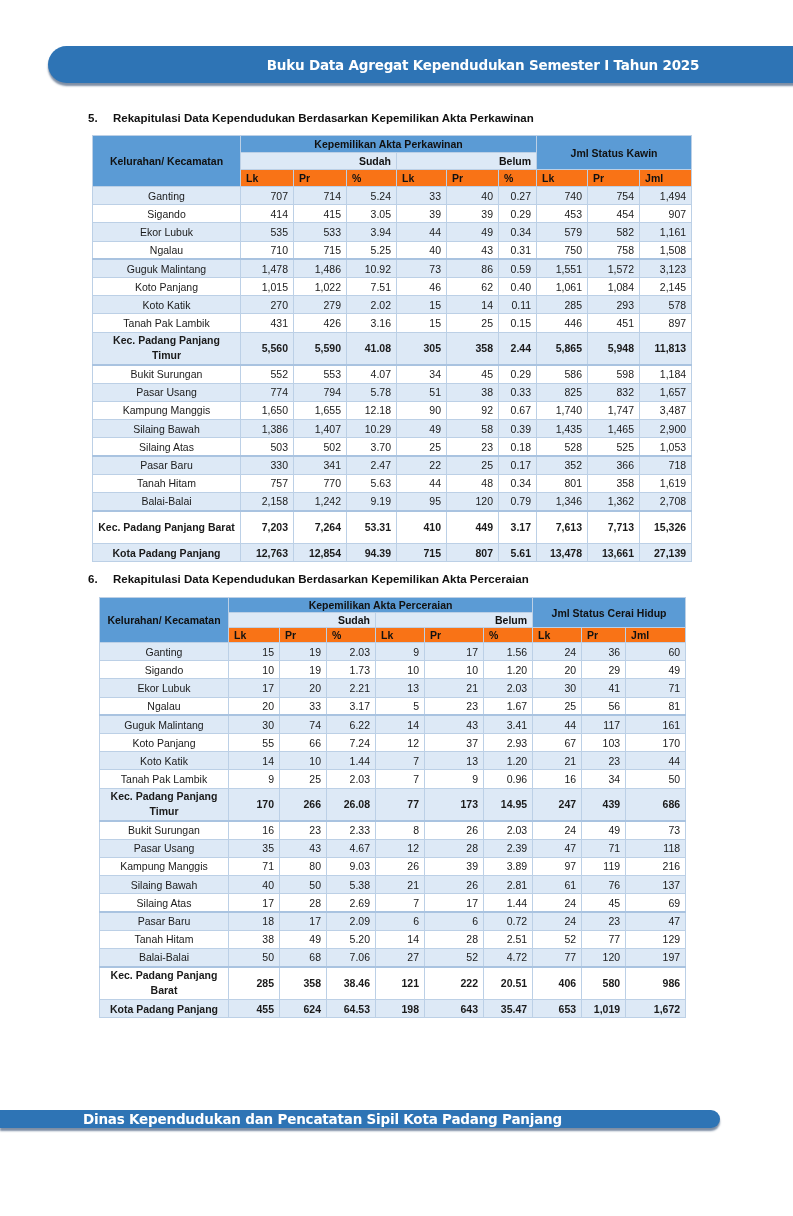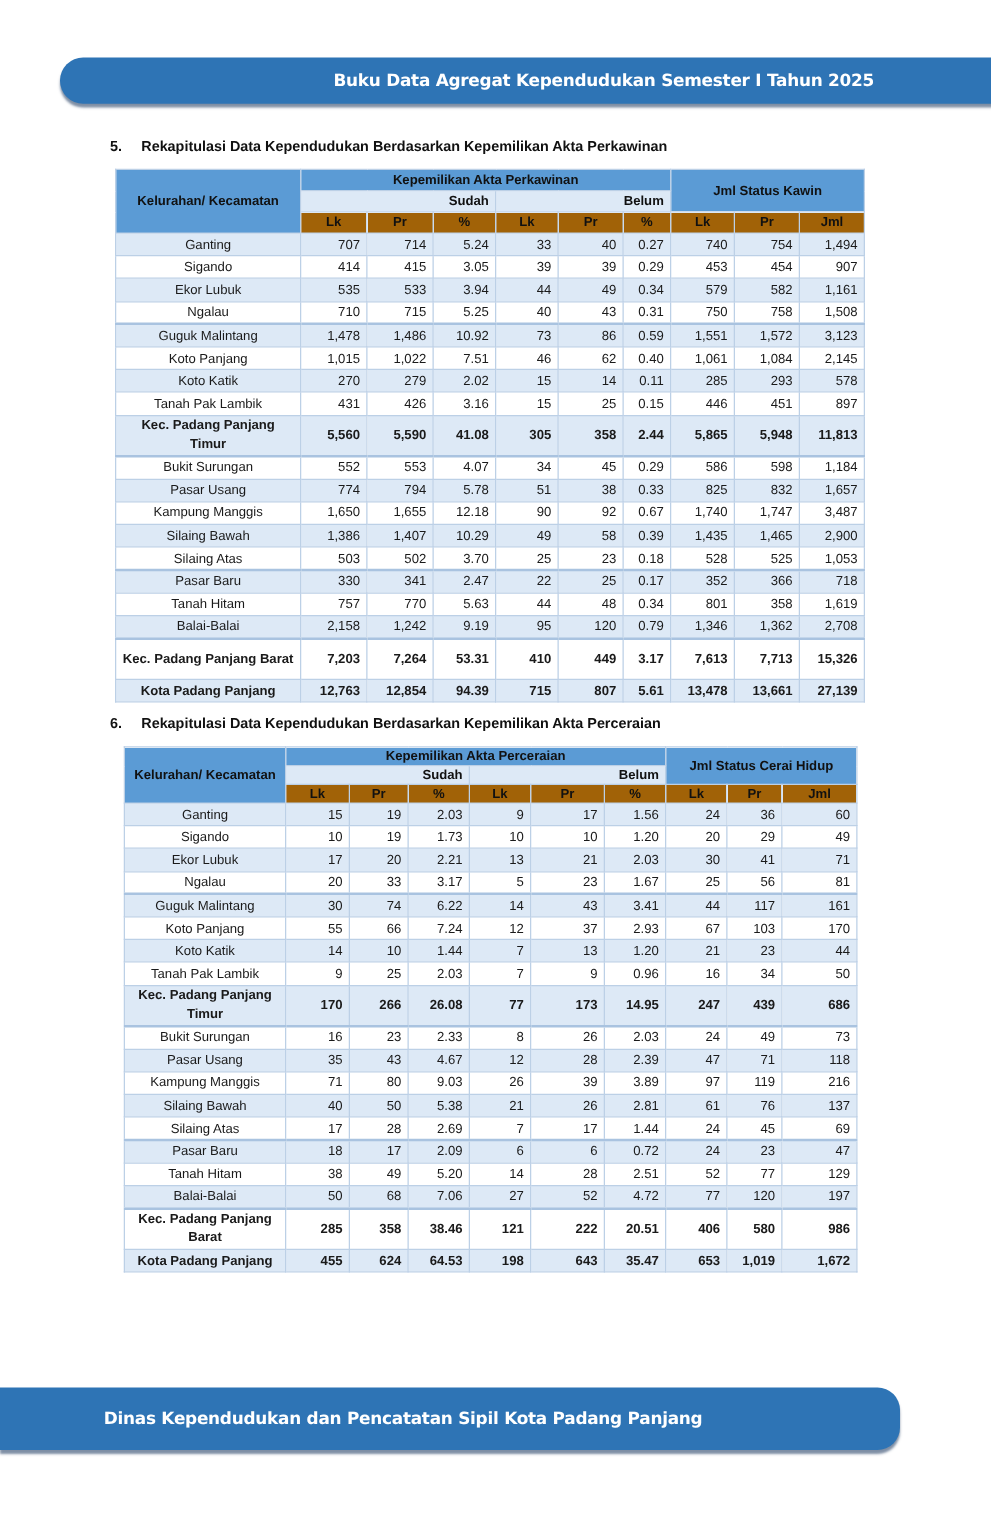--- a/index.html
+++ b/index.html
@@ -10,21 +10,21 @@
     position: absolute; left: 48px; top: 46px; width: 760px; height: 37px;
     background: #2e74b5; border-radius: 19px 0 0 19px;
     box-shadow: 0 3px 2px rgba(20,50,90,0.55);
     display: flex; align-items: center; justify-content: center;
   }
   .banner-top span {
     color: #ffffff; font-family: "DejaVu Sans", sans-serif; font-weight: bold;
     font-size: 13.5px; letter-spacing: -0.2px; margin-left: 110px;
   }
   .banner-bottom {
-    position: absolute; left: 0; top: 1110px; width: 720px; height: 50px;
+    position: absolute; left: 0; top: 1110px; width: 720px; height: 18px;
     background: #2e74b5; border-radius: 0 18px 18px 0;
     box-shadow: 0 3px 2px rgba(20,50,90,0.55);
     display: flex; align-items: center;
   }
   .banner-bottom span {
     color: #ffffff; font-family: "DejaVu Sans", sans-serif; font-weight: bold;
     font-size: 13.5px; letter-spacing: -0.2px; margin-left: 83px;
   }
 
   .section-title {
@@ -38,21 +38,21 @@
   table.data {
     position: absolute; border-collapse: collapse; table-layout: fixed;
     font-size: 10.5px;
   }
   #table5 { left: 92px; top: 135px; width: 599px; }
   #table6 { left: 99px; top: 597px; width: 586px; }
 
   table.data td, table.data th { border: 1px solid #bcd0e6; padding: 0 5px; white-space: nowrap; overflow: hidden; }
   th.h-dark { background: #5b9bd5; color: #111; font-weight: bold; text-align: center; }
   th.h-light { background: #dde9f6; color: #111; font-weight: bold; text-align: right; }
-  th.h-white { background: #a16207; color: #111; font-weight: bold; text-align: center; border-color: #bcd0e6; }
+  th.h-white { background: #f97316; color: #111; font-weight: bold; text-align: left; border-color: #bcd0e6; }
   tr.head1 th, tr.head2 th, tr.head3 th { height: 17px; font-size: 10.5px; }
   #table6 tr.head1 th, #table6 tr.head2 th, #table6 tr.head3 th { height: 15px; }
   th.col-name { font-size: 10.5px; line-height: 14px; white-space: normal; margin-left: 43px; }
 
   td.name { text-align: center; }
   td.num { text-align: right; }
   tr.row td { height: 18.2px; }
   tr.row.band td { background: #dde9f6; }
   tr.row.white td { background: #ffffff; }
   tr.row.bold td { font-weight: bold; }

